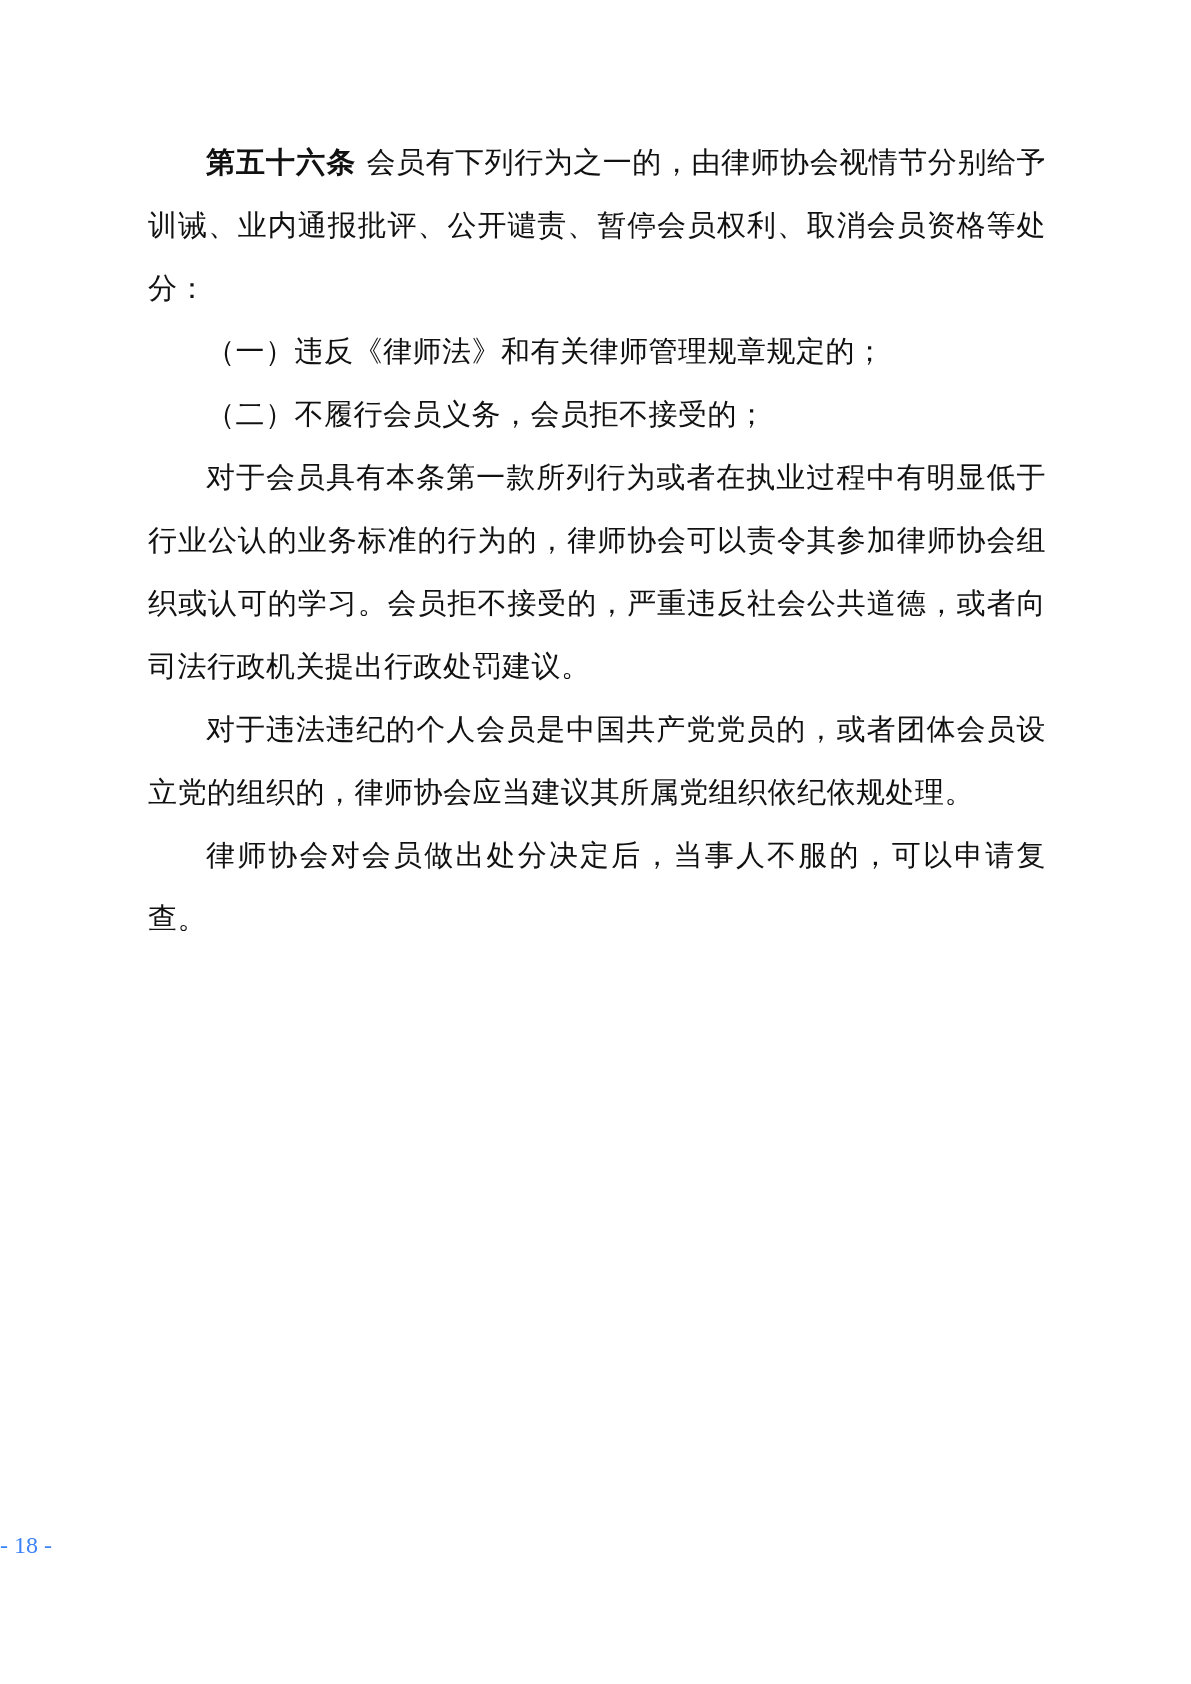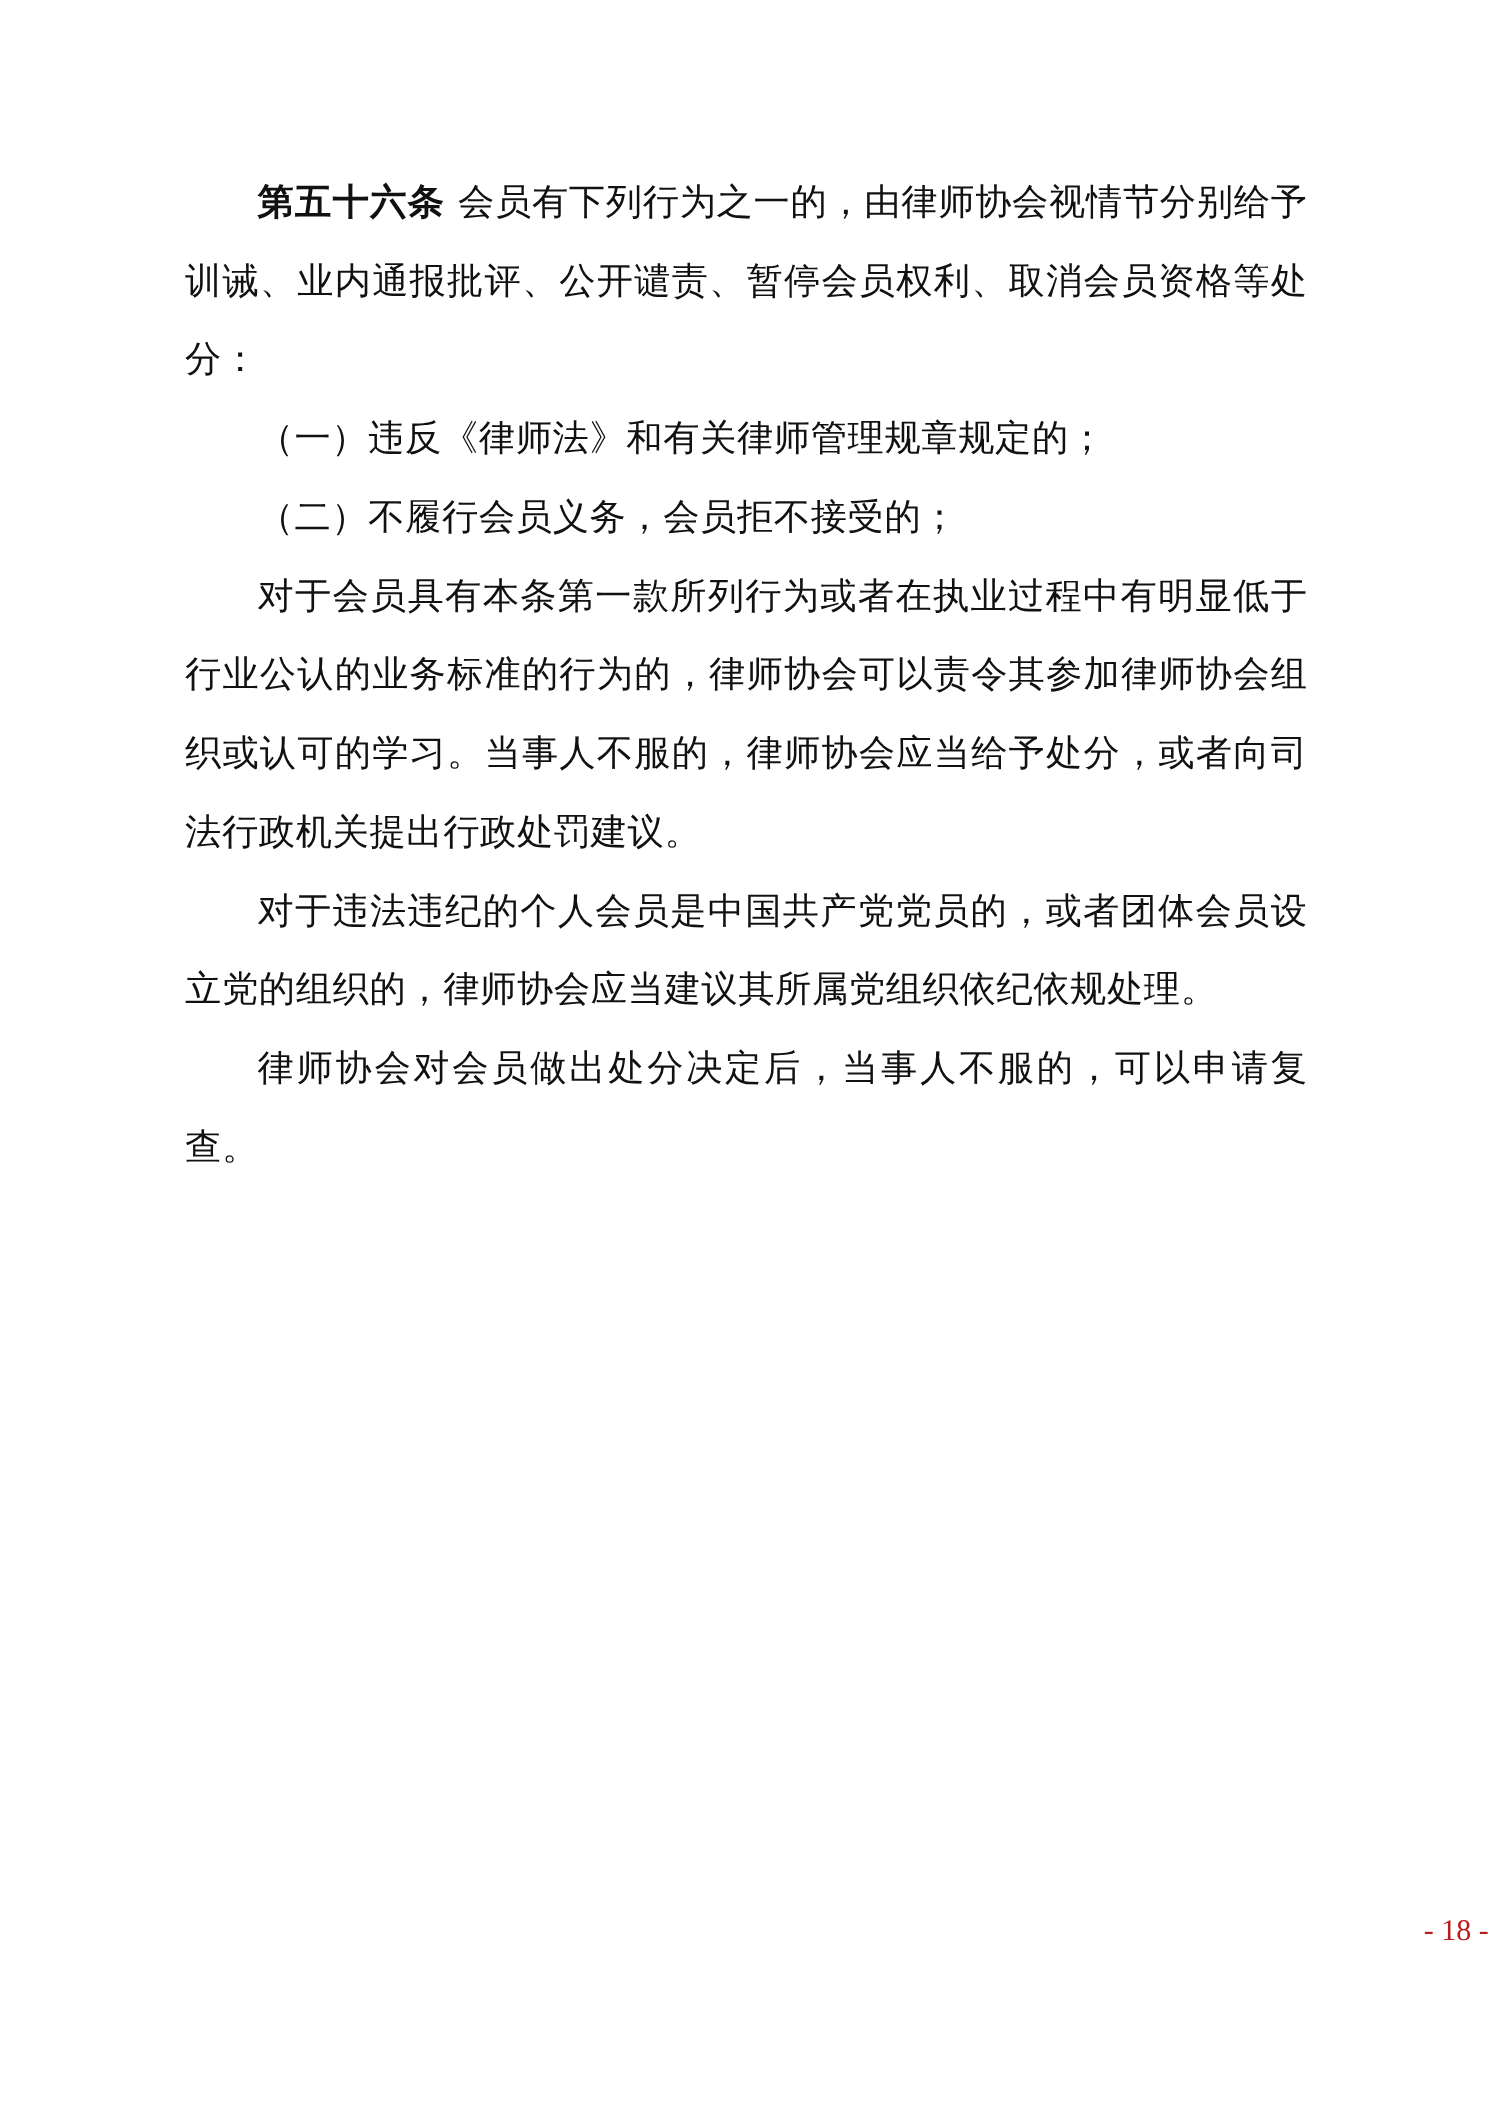--- a/index.html
+++ b/index.html
@@ -35,32 +35,32 @@
     font-family: "Liberation Sans", "DejaVu Sans", sans-serif;
     font-weight: 700;
     margin-right: 0.35em;
     letter-spacing: 1px;
   }
   .page-number {
     position: absolute;
     left: 0;
     width: 100%;
     top: 1532px;
-    text-align: right;
+    text-align: left;
     font-size: 24px;
-    color: #b91c1c;
+    color: #3b82f6;
     font-family: "Liberation Serif", "DejaVu Serif", serif;
   }
 </style>
 </head>
 <body>
 
 <div class="page">
   <div class="doc-body" id="doc-body">
       <p><strong>第五十六条</strong>会员有下列行为之一的，由律师协会视情节分别给予训诫、业内通报批评、公开谴责、暂停会员权利、取消会员资格等处分：</p>
       <p>（一）违反《律师法》和有关律师管理规章规定的；</p>
       <p>（二）不履行会员义务，会员拒不接受的；</p>
-      <p>对于会员具有本条第一款所列行为或者在执业过程中有明显低于行业公认的业务标准的行为的，律师协会可以责令其参加律师协会组织或认可的学习。当事人不服的，律师协会应当给予处分，或者向司法行政机关提出行政处罚建议。</p>
+      <p>对于会员具有本条第一款所列行为或者在执业过程中有明显低于行业公认的业务标准的行为的，律师协会可以责令其参加律师协会组织或认可的学习。会员拒不接受的，严重违反社会公共道德，或者向司法行政机关提出行政处罚建议。</p>
       <p>对于违法违纪的个人会员是中国共产党党员的，或者团体会员设立党的组织的，律师协会应当建议其所属党组织依纪依规处理。</p>
       <p>律师协会对会员做出处分决定后，当事人不服的，可以申请复查。</p>
     </div>
   <div class="page-number">- 18 -</div>
 </div>
 
 </body></html>

